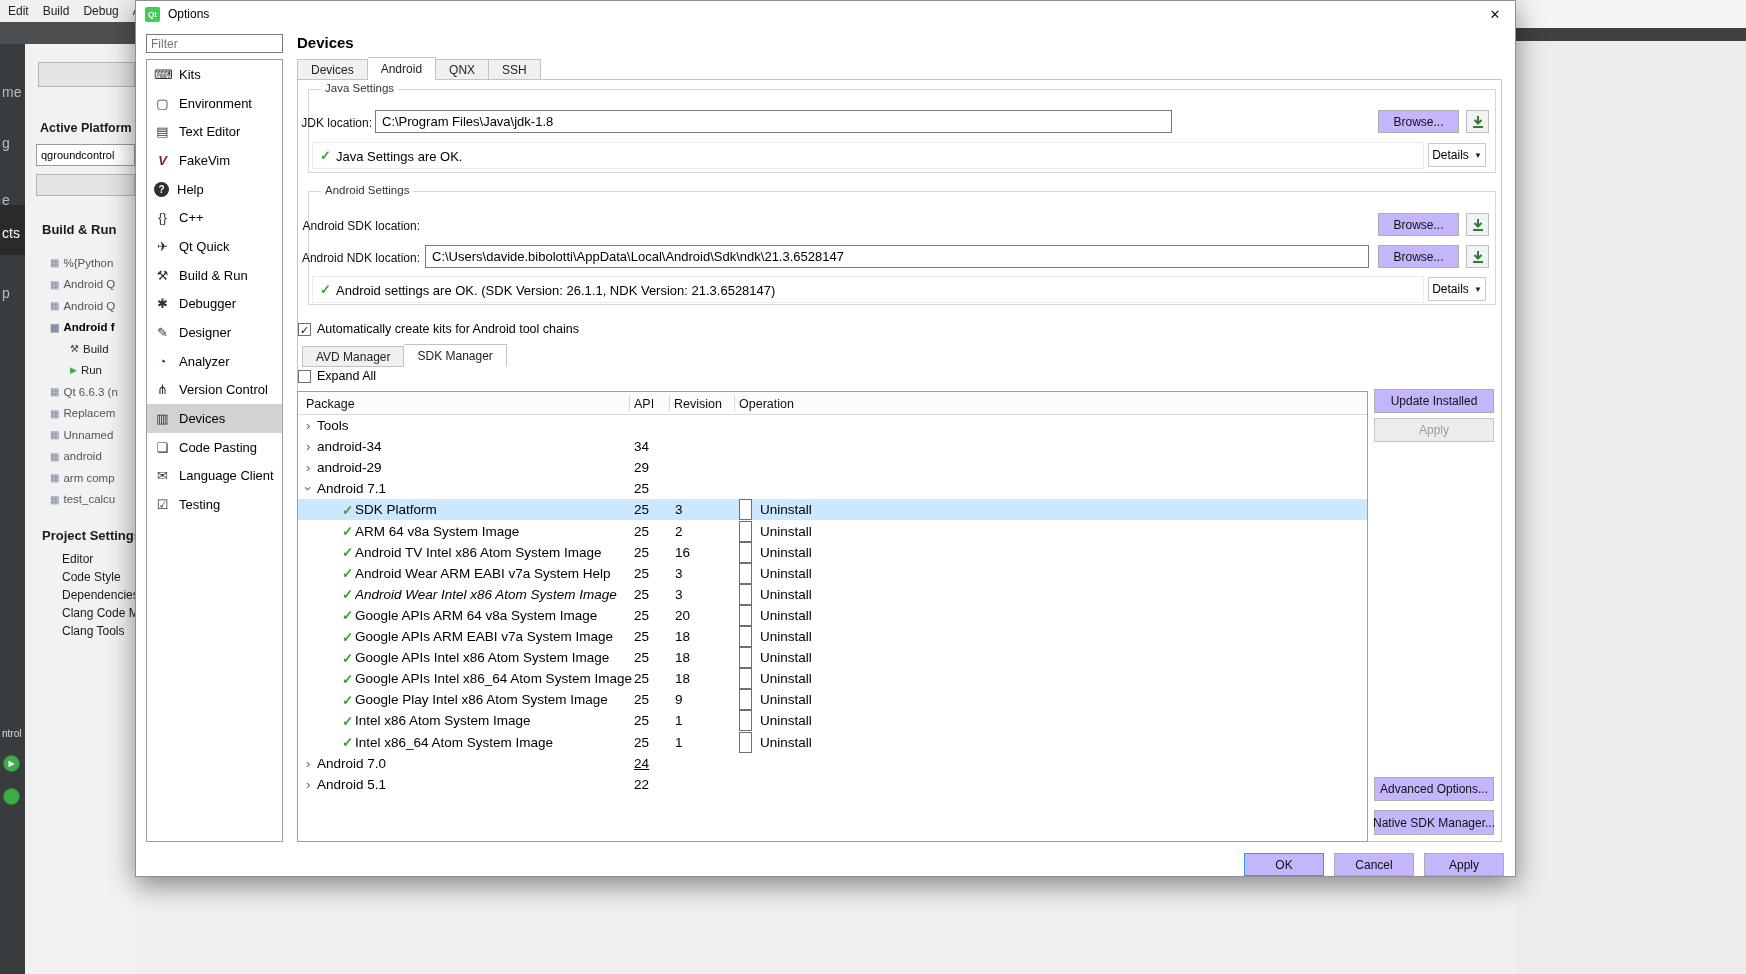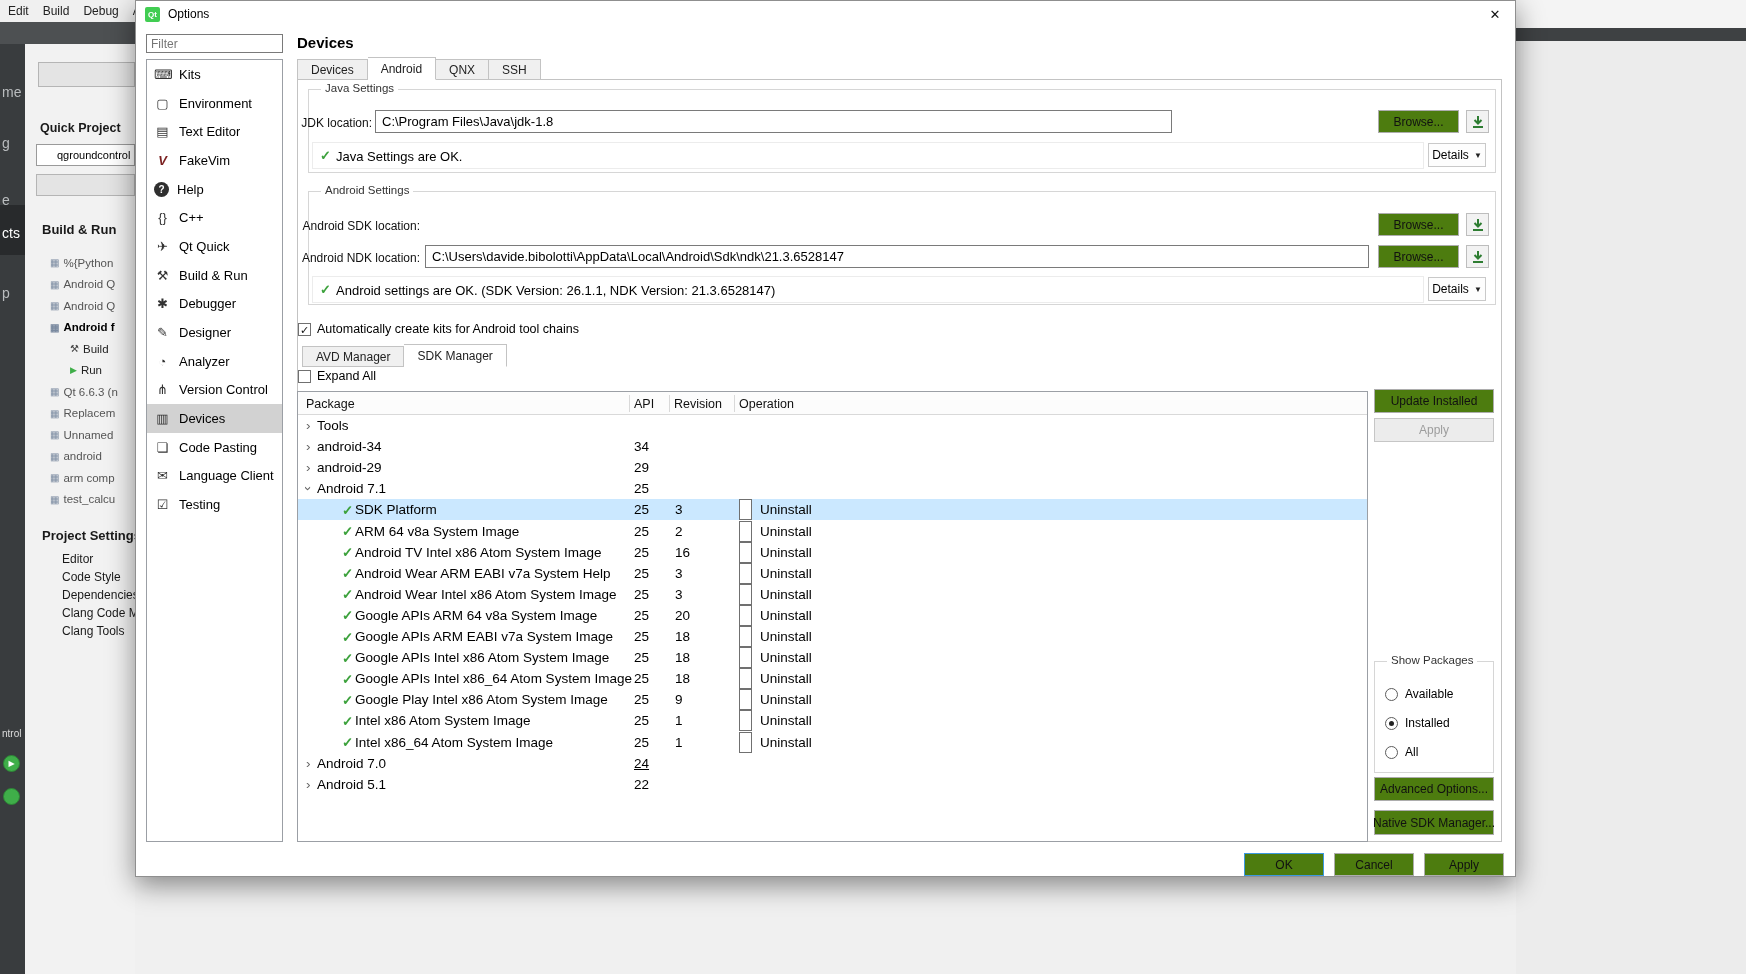--- a/index.html
+++ b/index.html
@@ -14,21 +14,21 @@
   #bg-darkband-left{position:absolute;left:0;top:22px;width:135px;height:22px;background:#4d5052}
   #bg-modebar{position:absolute;left:0;top:44px;width:25px;height:930px;background:#393c3e}
   .mode-frag{position:absolute;left:2px;color:#b9bcbe;font-size:14px;white-space:nowrap}
   #mode-sel-block{position:absolute;left:0;top:161px;width:25px;height:50px;background:#282a2c}
   .mode-circle{position:absolute;left:3px;width:17px;height:17px;border-radius:50%;
                background:#3fae49;border:1px solid #2d8536;display:flex;align-items:center;
                justify-content:center;color:#fff;font-size:8px}
   #bg-sidebar{position:absolute;left:25px;top:44px;width:110px;height:930px;background:#f2f2f2;overflow:hidden}
   .side-box{position:absolute;background:#e4e4e4;border:1px solid #b5b5b5}
   .side-combo{position:absolute;background:#fff;border:1px solid #9a9a9a;font-size:11px;
-              display:flex;align-items:center;padding-left:20px;white-space:nowrap;overflow:hidden}
+              display:flex;align-items:center;padding-left:4px;white-space:nowrap;overflow:hidden}
   .side-head{position:absolute;font-weight:bold;font-size:12.5px;color:#1a1a1a;white-space:nowrap}
   #side-tree{position:absolute;left:11px;top:208px;width:99px}
   .tree-row{height:21.5px;display:flex;align-items:center;gap:4px;font-size:11.5px;color:#555;
             white-space:nowrap;overflow:hidden;padding-left:14px}
   .tree-row.bold{color:#000;font-weight:bold}
   .tree-row.sub{padding-left:34px;color:#222}
   .tree-ico{font-size:10px;color:#7a8aa0;flex:0 0 auto}
   .tree-ico.run{color:#3fae49;font-size:9px}
   .tree-ico.build{color:#444}
   #side-settings{position:absolute;left:37px;top:506px;width:98px}
@@ -69,21 +69,21 @@
   .tab:first-child{border-left:1px solid #c3c3c3}
   .tab.active{height:23px;background:#fff;border-bottom:1px solid #fff;z-index:4}
   #content-panel{position:absolute;left:161px;top:78px;width:1205px;height:763px;background:#fff;
                  border:1px solid #c3c3c3}
 
   .groupbox{position:absolute;border:1px solid #d6d6d6;background:#fff}
   .legend{position:absolute;top:-8px;left:12px;background:#fff;padding:0 4px;font-size:11.5px;color:#333;white-space:nowrap}
   .fld-label{position:absolute;font-size:12px;color:#111;text-align:right;white-space:nowrap}
   .path-input{position:absolute;height:23px;border:1px solid #7a7a7a;background:#fff;
               font-family:"Liberation Sans",sans-serif;font-size:13px;padding:0 6px}
-  .btn{position:absolute;background:#4d7c0f;border:1px solid #adadad;font-size:12px;color:#111;
+  .btn{position:absolute;background:#c4b5fd;border:1px solid #adadad;font-size:12px;color:#111;
        display:flex;align-items:center;justify-content:center;cursor:default;white-space:nowrap}
   .btn.default{border:1px solid #3c99e0}
   .btn.disabled{background:#ececec;border-color:#c6c6c6;color:#9d9d9d}
   .dl-btn{position:absolute;width:23px;height:23px;background:#f2f2f2;border:1px solid #bdbdbd;
           display:flex;align-items:center;justify-content:center;cursor:default}
   .status-frame{position:absolute;border:1px solid #ececec;background:#fff}
   .ok-check{position:absolute;color:#3da23d;font-weight:bold;font-size:13px}
   .status-text{position:absolute;font-size:13px;white-space:nowrap}
   .details-btn{position:absolute;width:58px;height:24px;background:#fdfdfd;border:1px solid #c9c9c9;
                display:flex;align-items:center;justify-content:center;gap:5px;font-size:12px;cursor:default}
@@ -136,21 +136,21 @@
         <div class="mode-frag" style="top: 181px; color: rgb(255, 255, 255);">cts</div>
         <div class="mode-frag" style="top: 241px;">p</div>
       </div>
     <div class="mode-frag" style="top:684px;color:#ddd;font-size:10px">ntrol</div>
     <div class="mode-circle" style="top:711px">▶</div>
     <div class="mode-circle" style="top:744px"></div>
   </div>
 
   <div id="bg-sidebar">
     <div class="side-box" style="left:13px;top:18px;width:97px;height:25px"></div>
-    <div class="side-head" style="left:15px;top:77px">Quick Project</div>
+    <div class="side-head" style="left:15px;top:77px">Active Platform</div>
     <div class="side-combo" style="left:11px;top:100px;width:99px;height:22px">qgroundcontrol</div>
     <div class="side-box" style="left:11px;top:130px;width:99px;height:22px"></div>
     <div class="side-head" style="left:17px;top:178px;font-size:13px">Build &amp; Run</div>
     <div id="side-tree">
         <div class="tree-row ">
           <span class="tree-ico">▦</span>
           <span class="nowrap">%{Python</span>
         </div>
         <div class="tree-row ">
           <span class="tree-ico">▦</span>
@@ -417,21 +417,21 @@
           <div class="trow" style="top: 147.7px;">
             <span class="row-check" style="left: 44px;">✓</span>
             <span class="nowrap" style="left: 57px;">Android Wear ARM EABI v7a System Help</span>
             <span style="left: 336px;">25</span>
             <span style="left: 377px;">3</span>
             <span class="op-cb" style="left: 441px;"></span>
             <span style="left: 462px;">Uninstall</span>
           </div>
           <div class="trow" style="top: 168.8px;">
             <span class="row-check" style="left: 44px;">✓</span>
-            <span class="nowrap" style="left: 57px;">Android Wear Intel x86 Atom System Image</span>
+            <span class="nowrap" style="left: 57px; font-style: italic;">Android Wear Intel x86 Atom System Image</span>
             <span style="left: 336px;">25</span>
             <span style="left: 377px;">3</span>
             <span class="op-cb" style="left: 441px;"></span>
             <span style="left: 462px;">Uninstall</span>
           </div>
           <div class="trow" style="top: 189.9px;">
             <span class="row-check" style="left: 44px;">✓</span>
             <span class="nowrap" style="left: 57px;">Google APIs ARM 64 v8a System Image</span>
             <span style="left: 336px;">25</span>
             <span style="left: 377px;">20</span>
@@ -495,31 +495,20 @@
             <span class="chev" style="left: 8px;">›</span>
             <span class="nowrap" style="left: 19px;">Android 5.1</span>
             <span style="left: 336px;">22</span>
           </div>
         </div>
     </div>
 
     <div class="btn" style="left:1238px;top:388px;width:120px;height:24px">Update Installed</div>
     <div class="btn disabled" style="left:1238px;top:417px;width:120px;height:24px">Apply</div>
 
-    <div class="groupbox" style="left:1238px;top:660px;width:120px;height:112px">
-      <div class="legend">Show Packages</div>
-      <div id="radio-list">
-          <span class="radio" style="left: 10px; top: 26px;"></span>
-          <span class="radio-label" style="left: 30px; top: 25px;">Available</span>
-          <span class="radio sel" style="left: 10px; top: 55px;"></span>
-          <span class="radio-label" style="left: 30px; top: 54px;">Installed</span>
-          <span class="radio" style="left: 10px; top: 84px;"></span>
-          <span class="radio-label" style="left: 30px; top: 83px;">All</span>
-        </div>
-    </div>
 
     <div class="btn" style="left:1238px;top:776px;width:120px;height:24px">Advanced Options...</div>
     <div class="btn" style="left:1238px;top:809px;width:120px;height:25px">Native SDK Manager...</div>
 
     <div class="btn default" style="left:1108px;top:852px;width:80px;height:23px">OK</div>
     <div class="btn" style="left:1198px;top:852px;width:80px;height:23px">Cancel</div>
     <div class="btn" style="left:1288px;top:852px;width:80px;height:23px">Apply</div>
   </div>
 </div>
 

